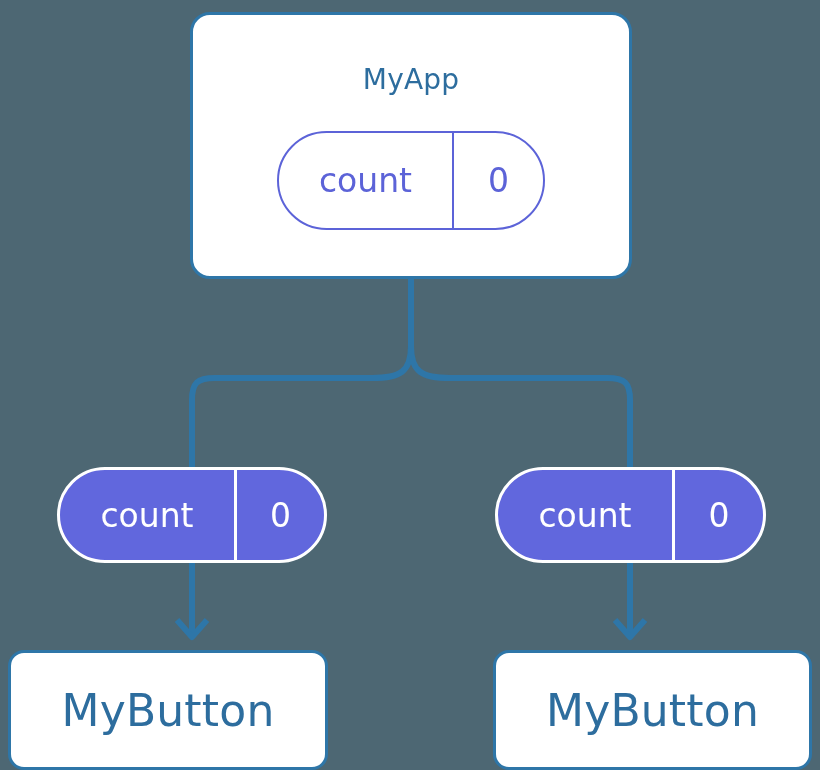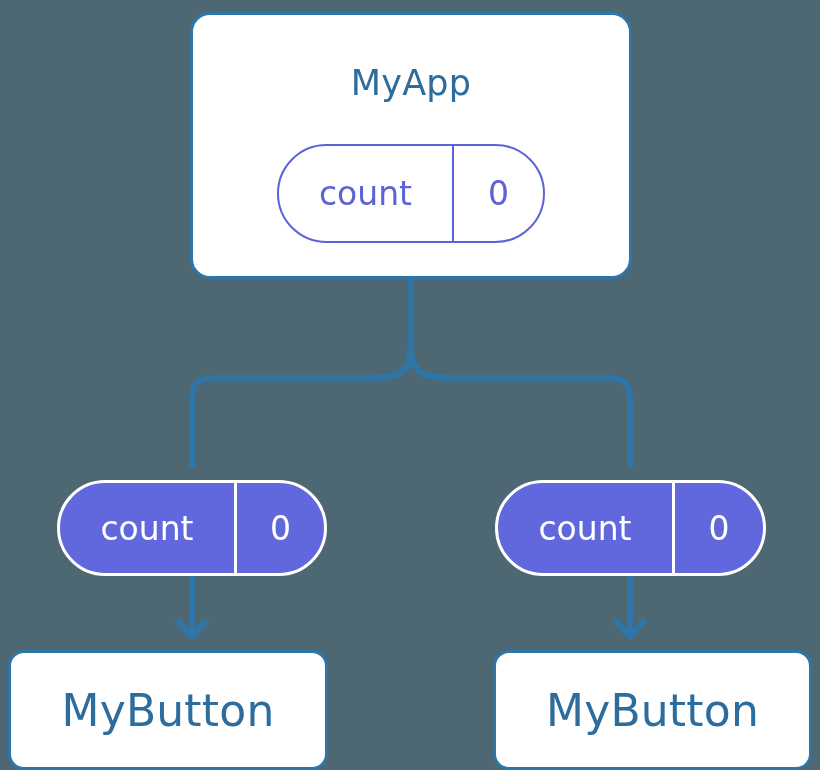--- a/index.html
+++ b/index.html
@@ -31,21 +31,21 @@
     background: #ffffff;
     border: 3px solid #2e76a8;
     border-radius: 18px;
     box-sizing: border-box;
     display: flex;
     flex-direction: column;
     align-items: center;
   }
   .comp-title {
     color: #2d6d9e;
-    font-size: 35px;
+    font-size: 28px;
     font-weight: 400;
     letter-spacing: 0.2px;
     white-space: nowrap;
   }
 
   
   #app-box {
     left: 190px;
     top: 12px;
     width: 442px;
@@ -65,21 +65,20 @@
   #button-box-right { left: 493px; top: 650px; width: 319px; }
   .button-box .comp-title { font-size: 44px; }
 
   
   .pill {
     position: absolute;
     display: flex;
     align-items: stretch;
     box-sizing: border-box;
     overflow: hidden;
-    margin-top: 13px;
   }
   .pill .pill-key,
   .pill .pill-val {
     display: flex;
     align-items: center;
     justify-content: center;
     box-sizing: border-box;
     white-space: nowrap;
   }
 

